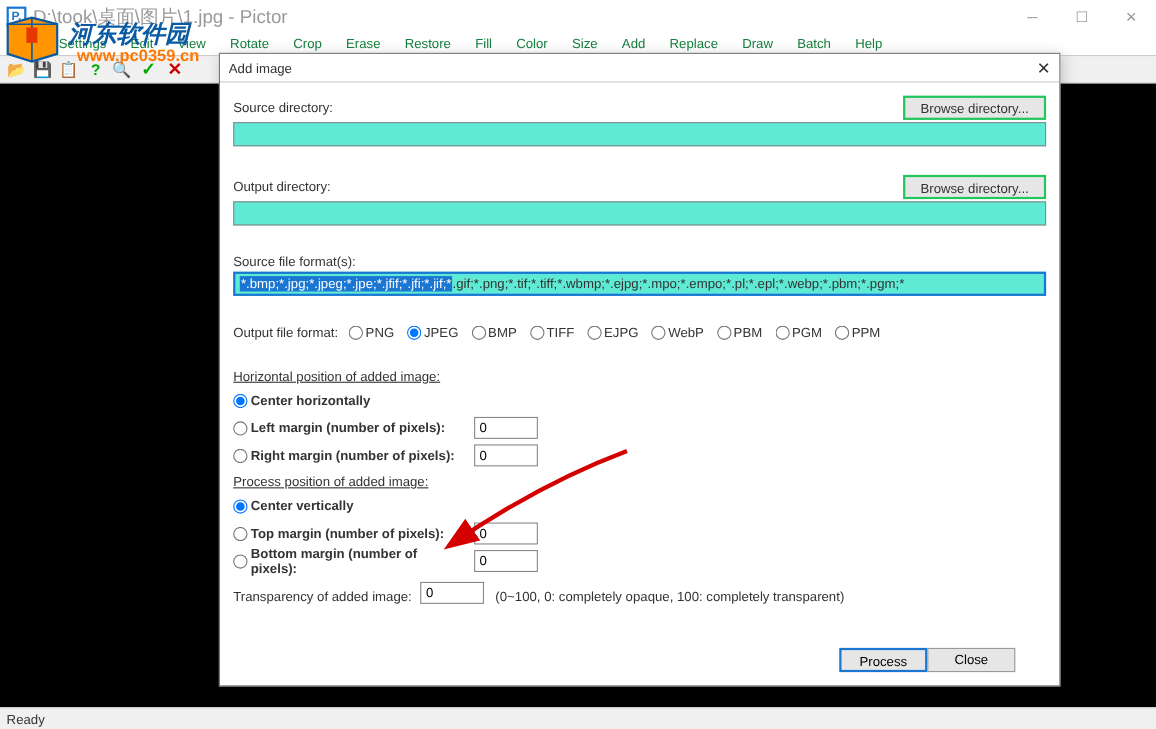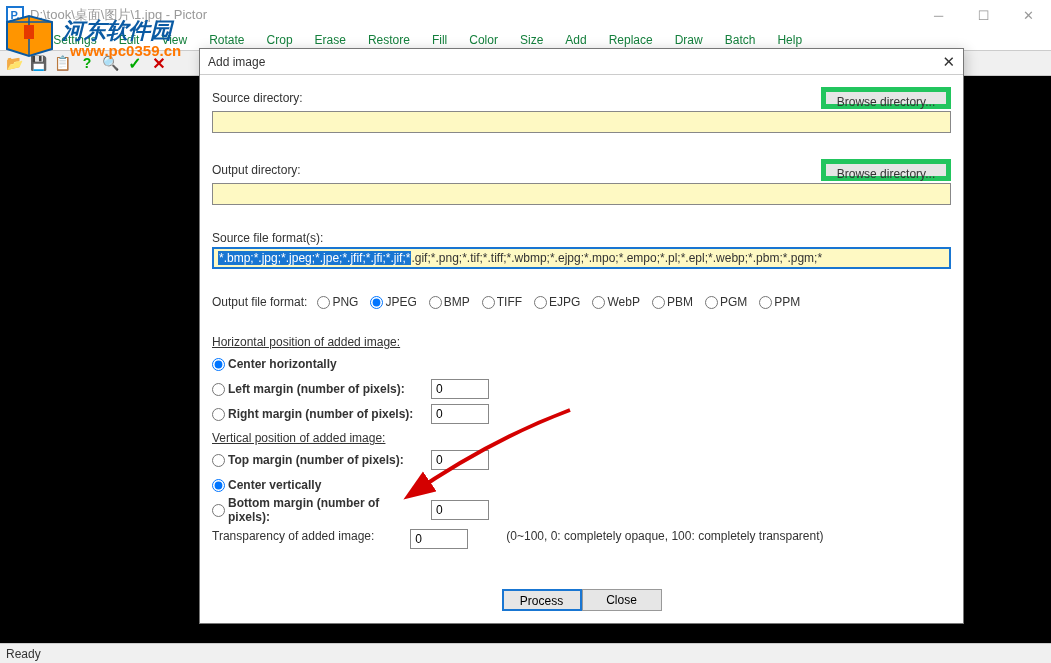--- a/index.html
+++ b/index.html
@@ -1,60 +1,60 @@
 <!DOCTYPE html>
 <html><head>
 <meta charset="utf-8">
 <style>
 * { box-sizing: border-box; margin: 0; padding: 0; font-family: "Segoe UI", Tahoma, sans-serif; }
 body { width: 1051px; height: 663px; background: #fff; overflow: hidden; position: relative; }
 
 .titlebar { height: 30px; display: flex; align-items: center; padding-left: 6px; background: #fff; }
 .app-icon { width: 18px; height: 18px; background: #fff; border: 2px solid #1976d2; display: flex; align-items: center; justify-content: center; color: #1976d2; font-weight: bold; font-size: 11px; margin-right: 6px; }
-.titlebar-text { font-size: 13px; color: #999; }
+.titlebar-text { font-size: 17px; color: #999; }
 .win-controls { margin-left: auto; display: flex; }
 .win-btn { width: 45px; height: 30px; display: flex; align-items: center; justify-content: center; color: #999; font-size: 13px; }
 
 .menubar { height: 20px; display: flex; align-items: center; padding-left: 4px; gap: 6px; }
 .menubar span { font-size: 12px; color: #15803d; padding: 2px 8px; }
 
 .toolbar { height: 26px; border-top: 1px solid #ccc; border-bottom: 1px solid #ccc; display: flex; align-items: center; padding-left: 4px; gap: 2px; background: #f0f0f0; }
 .tool-icon { width: 22px; height: 22px; display: flex; align-items: center; justify-content: center; font-size: 14px; }
 
 .canvas { position: absolute; top: 76px; left: 0; right: 0; bottom: 20px; background: #000; }
 
 .statusbar { position: absolute; bottom: 0; left: 0; right: 0; height: 20px; background: #f0f0f0; display: flex; align-items: center; padding-left: 6px; font-size: 12px; color: #333; border-top: 1px solid #ccc; }
 
 .dialog { position: absolute; top: 48px; left: 199px; width: 765px; height: 576px; background: #fff; border: 1px solid #777; box-shadow: 2px 2px 12px rgba(0,0,0,0.2); }
 .dialog-title { height: 26px; display: flex; align-items: center; padding: 0 8px; font-size: 12px; color: #333; border-bottom: 1px solid #ccc; }
 .dialog-close { margin-left: auto; font-size: 15px; color: #333; cursor: pointer; }
 .dialog-body { padding: 12px 12px 8px 12px; font-size: 12px; color: #333; }
 .label-row { display: flex; align-items: center; margin-bottom: 2px; }
 .field-label { font-size: 12px; }
-.browse-btn { margin-left: auto; width: 130px; height: 22px; border: 5px solid #22c55e; background: #e6e6e6; font-size: 12px; cursor: pointer; text-align: center; line-height: 20px; }
-.text-input { width: 100%; height: 22px; border: 1px solid #888; padding: 0 4px; font-size: 12px; background: #fef9c3; }
+.browse-btn { margin-left: auto; width: 130px; height: 22px; border: 2px solid #22c55e; background: #e6e6e6; font-size: 12px; cursor: pointer; text-align: center; line-height: 20px; }
+.text-input { width: 100%; height: 22px; border: 1px solid #888; padding: 0 4px; font-size: 12px; background: #5eead4; }
 
 .section { margin-bottom: 26px; }
 .format-row { display: flex; align-items: center; gap: 4px; margin-top: 6px; flex-wrap: nowrap; }
 .format-row .fmt-label { margin-right: 6px; }
 .radio-item { display: flex; align-items: center; gap: 2px; margin-right: 8px; white-space: nowrap; }
 .radio-item input { margin: 0; }
 .radio-item label { font-size: 12px; }
 
 .pos-group { margin-top: 6px; }
 .pos-title { margin-bottom: 4px; text-decoration: underline; }
 .radio-row { display: flex; align-items: center; margin-bottom: 3px; height: 22px; }
 .radio-row label { margin-left: 3px; width: 195px; font-weight: bold; }
 .num-input { width: 58px; height: 20px; border: 1px solid #888; padding: 0 4px; font-size: 12px; margin-left: 8px; }
 
-.trans-row { display: flex; align-items: flex-start; margin-top: 8px; gap: 28px; }
+.trans-row { display: flex; align-items: flex-end; margin-top: 8px; }
 .trans-row label { margin-right: 6px; }
 .trans-hint { margin-left: 10px; font-size: 12px; color: #333; }
 
-.dialog-footer { position: absolute; bottom: 12px; left: 0; right: 0; display: flex; justify-content: center; padding: 0 40px; }
+.dialog-footer { position: absolute; bottom: 12px; left: 0; right: 0; display: flex; justify-content: flex-end; padding: 0 40px; }
 .footer-btn { width: 80px; height: 22px; border: 1px solid #999; background: #e6e6e6; font-size: 12px; cursor: pointer; line-height: 20px; text-align: center; }
 .footer-btn.primary { border: 2px solid #1976d2; }
 
 .highlight-text { background: #1976d2; color: #fff; padding: 0 1px; }
 
 .watermark { position: absolute; top: 6px; left: 0; width: 200px; height: 60px; z-index: 100; pointer-events: none; }
 .wm-logo { width: 55px; height: 45px; position: absolute; top: 8px; left: 2px; }
 .wm-text1 { position: absolute; top: 10px; left: 62px; font-size: 22px; font-weight: bold; color: #0a5aa3; font-style: italic; }
 .wm-text2 { position: absolute; top: 36px; left: 70px; font-size: 15px; font-weight: bold; color: #ff7700; }
 
@@ -203,29 +203,29 @@
         <input class="num-input" value="0" style="">
       </div>
       <div class="radio-row">
         <input type="radio" name="hpos" style="">
         <label>Right margin (number of pixels):</label>
         <input class="num-input" value="0" style="">
       </div>
     </div>
 
     <div class="pos-group">
-      <div class="pos-title">Vertical position of added image:</div>
+      <div class="pos-title">Process position of added image:</div>
+      <div class="radio-row">
+        <input type="radio" name="vpos" checked="" style="">
+        <label>Center vertically</label>
+      </div>
       <div class="radio-row">
         <input type="radio" name="vpos" style="">
         <label>Top margin (number of pixels):</label>
         <input class="num-input" value="0" style="">
-      </div>
-      <div class="radio-row">
-        <input type="radio" name="vpos" checked="" style="">
-        <label>Center vertically</label>
       </div>
       <div class="radio-row">
         <input type="radio" name="vpos" style="">
         <label>Bottom margin (number of pixels):</label>
         <input class="num-input" value="0" style="">
       </div>
     </div>
 
     <div class="trans-row">
       <label>Transparency of added image:</label>

